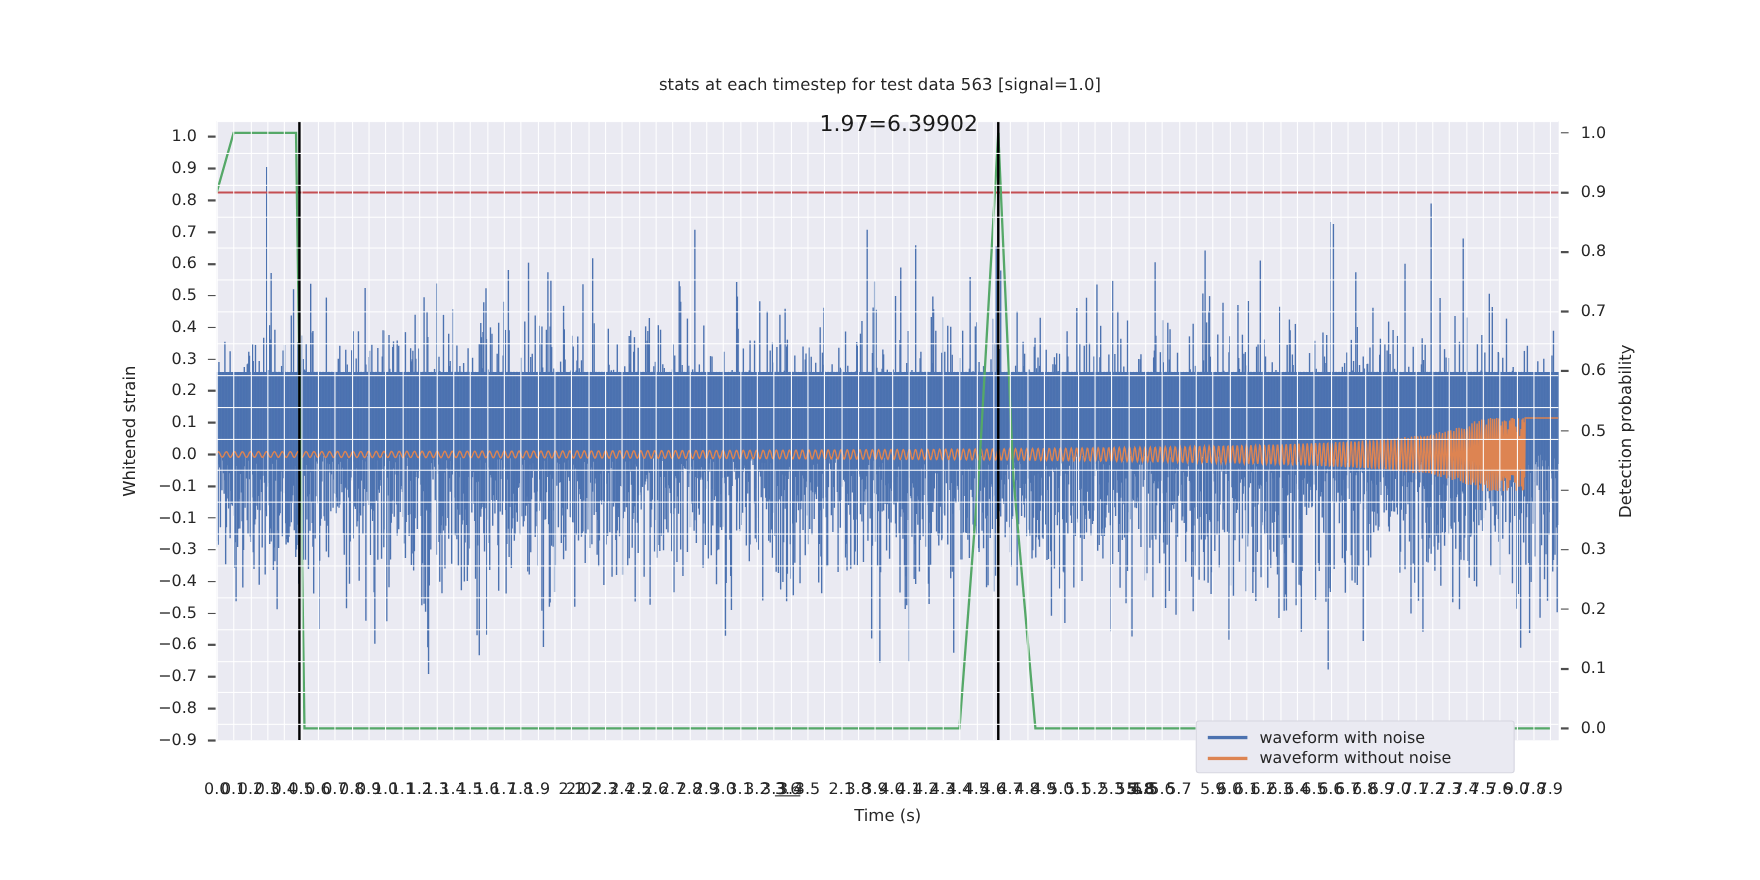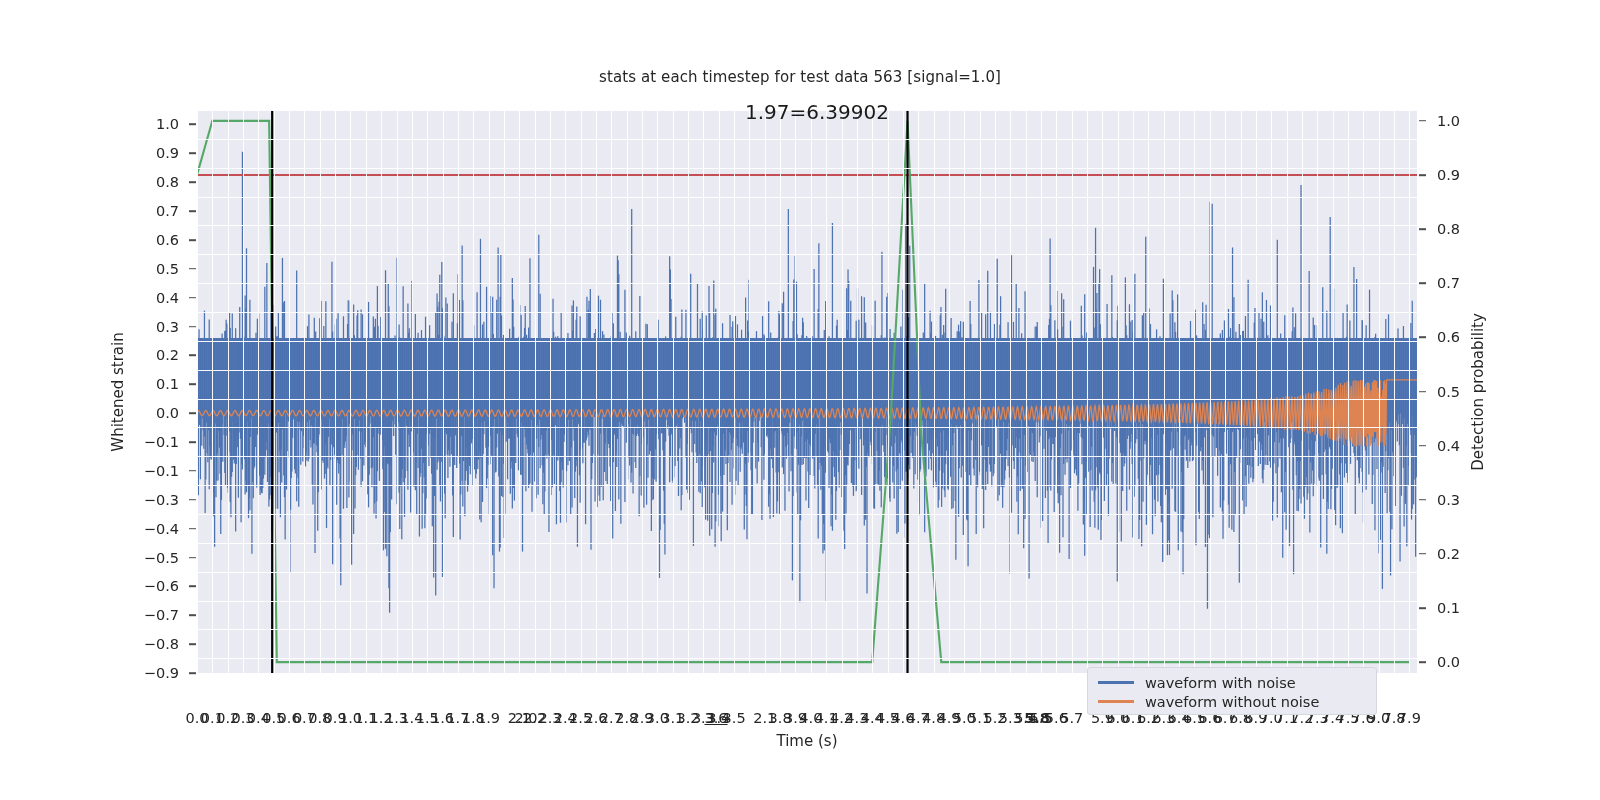--- a/index.html
+++ b/index.html
@@ -46,21 +46,21 @@
   #annot-snr{left:226px;top:100px;}
   #annot-mc{left:615px;top:100px;}
   #annot-extra{left:745px;top:100px;}
   .mc-sub{font-style:italic;}
   .mc-sub sub{font-style:italic;font-size:13px;}
 
   
   #legend{
     position:absolute;left:1087px;top:655px;width:290px;height:48px;
     background:#eaeaf2;border:1px solid #d6d6e0;border-radius:3px;
-    box-sizing:border-box;padding:5px 10px;margin-top:12px;
+    box-sizing:border-box;padding:5px 10px;
   }
   .legend-row{display:flex;align-items:center;height:19px;}
   .legend-swatch{width:36px;height:2.6px;margin-right:11px;flex:none;}
   .legend-text{font-size:14.5px;color:#262626;white-space:nowrap;}
   svg{display:block;}
 </style>
 </head>
 <body>
 
 <div id="figure">

